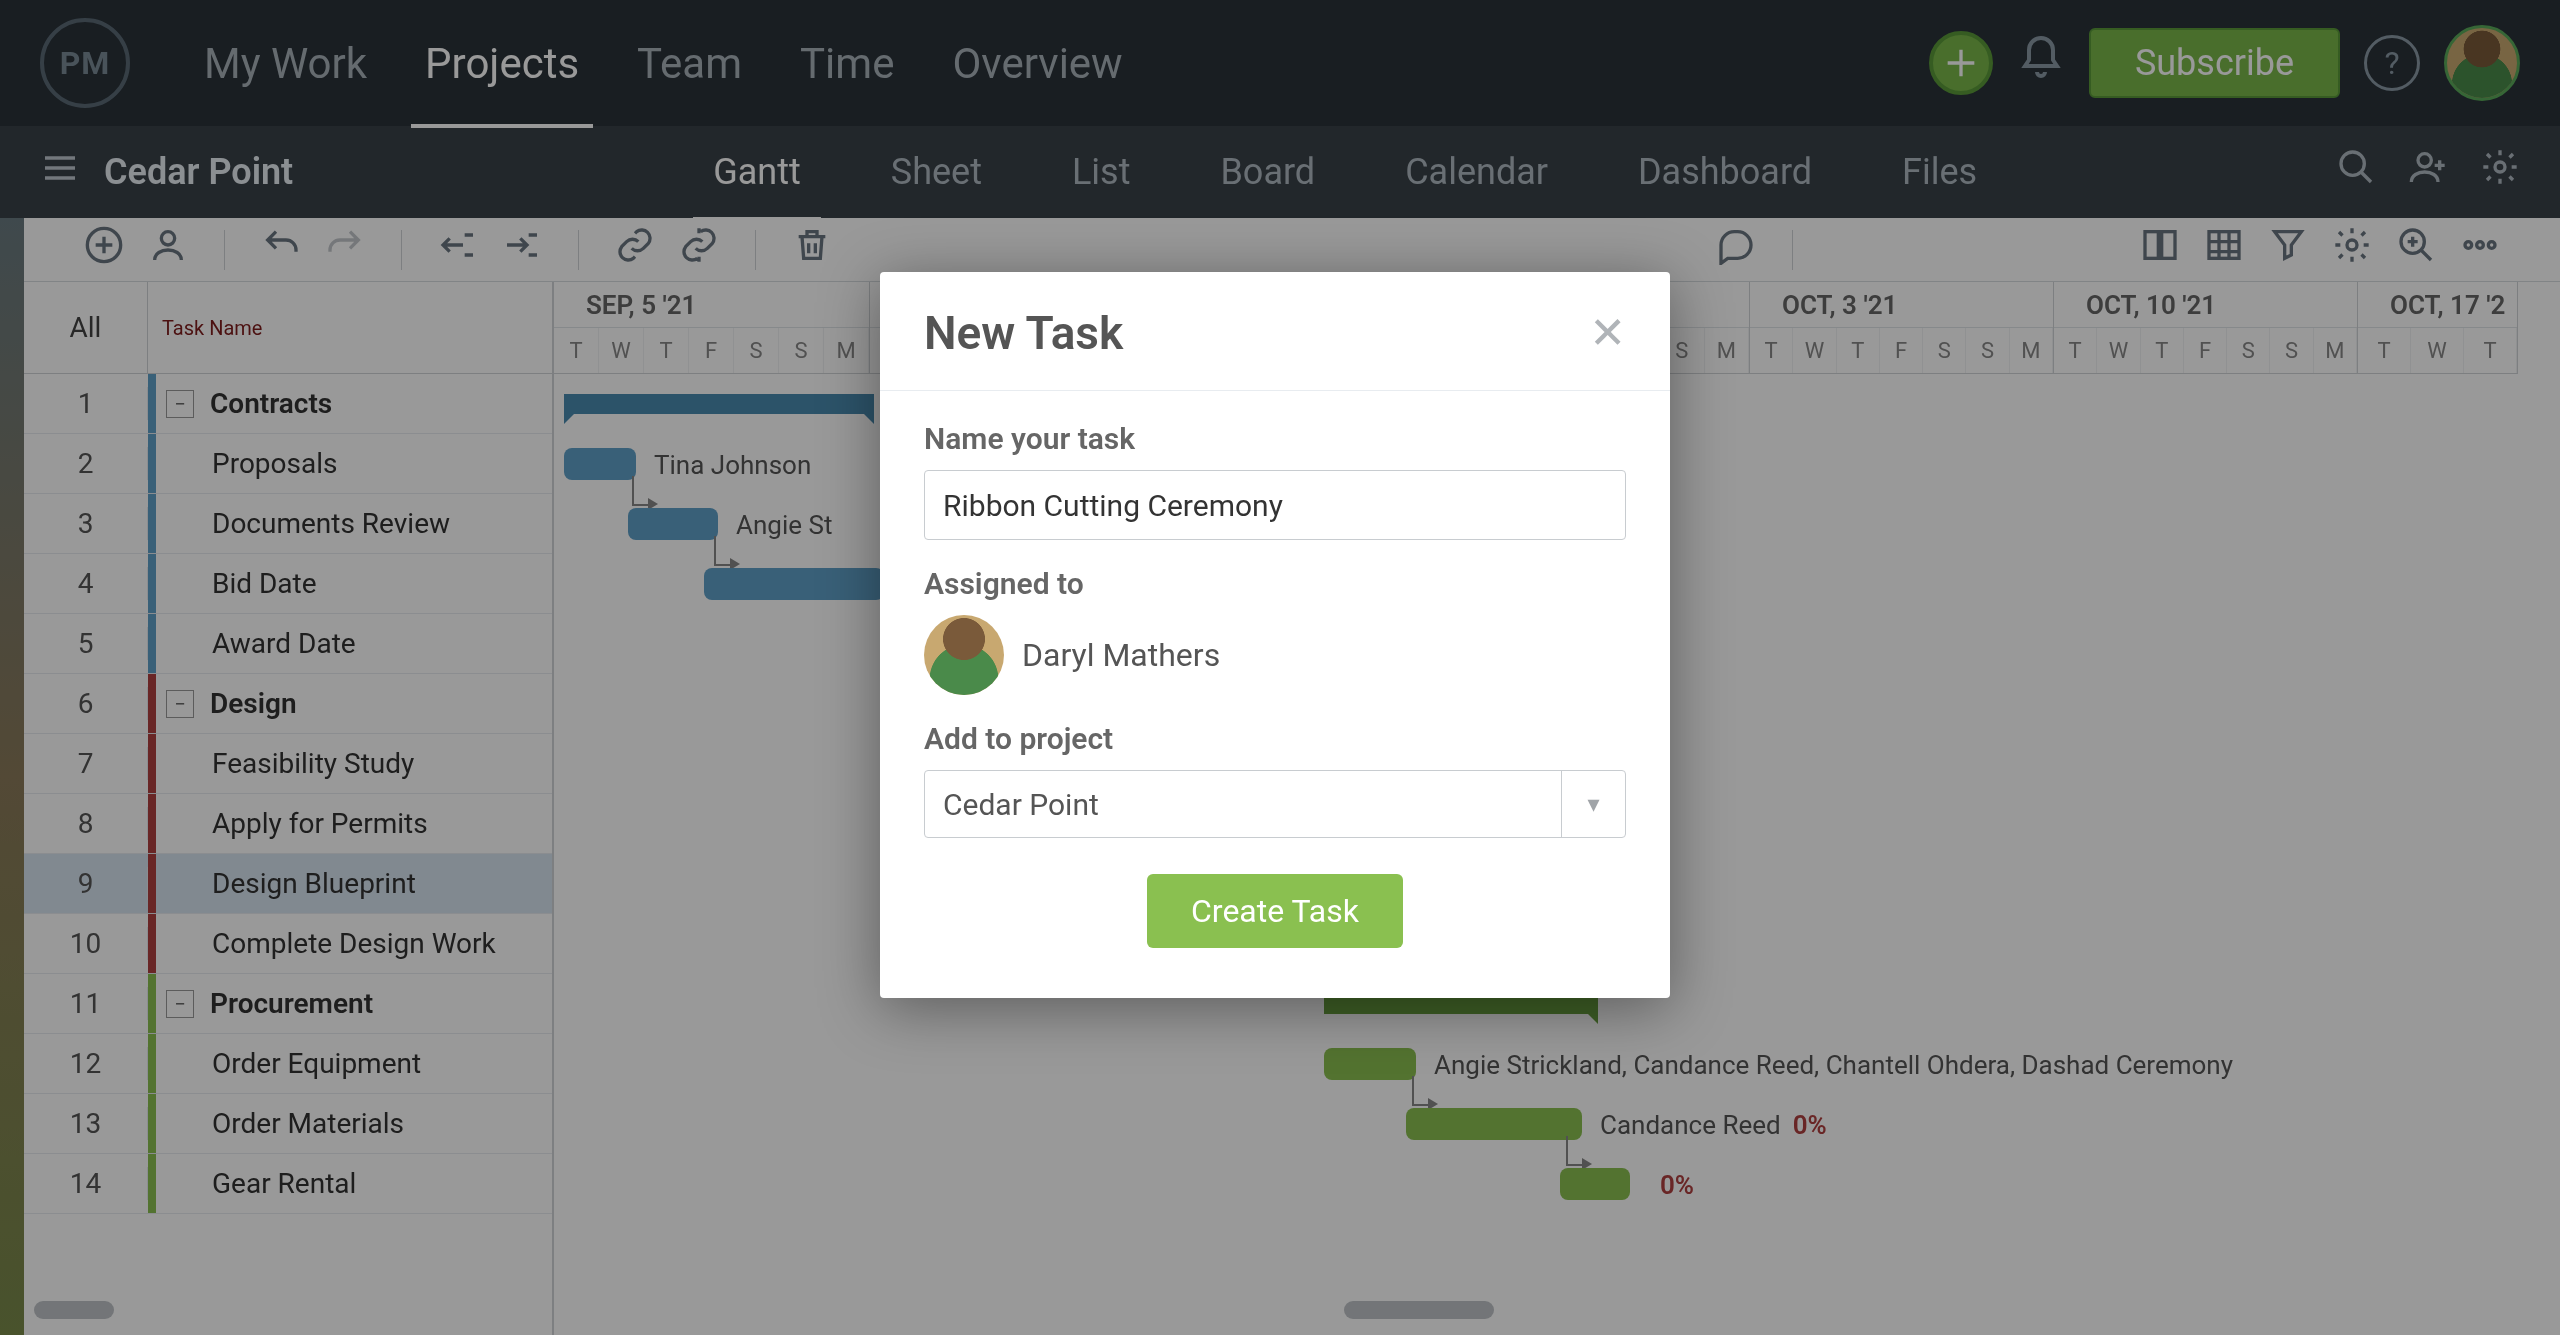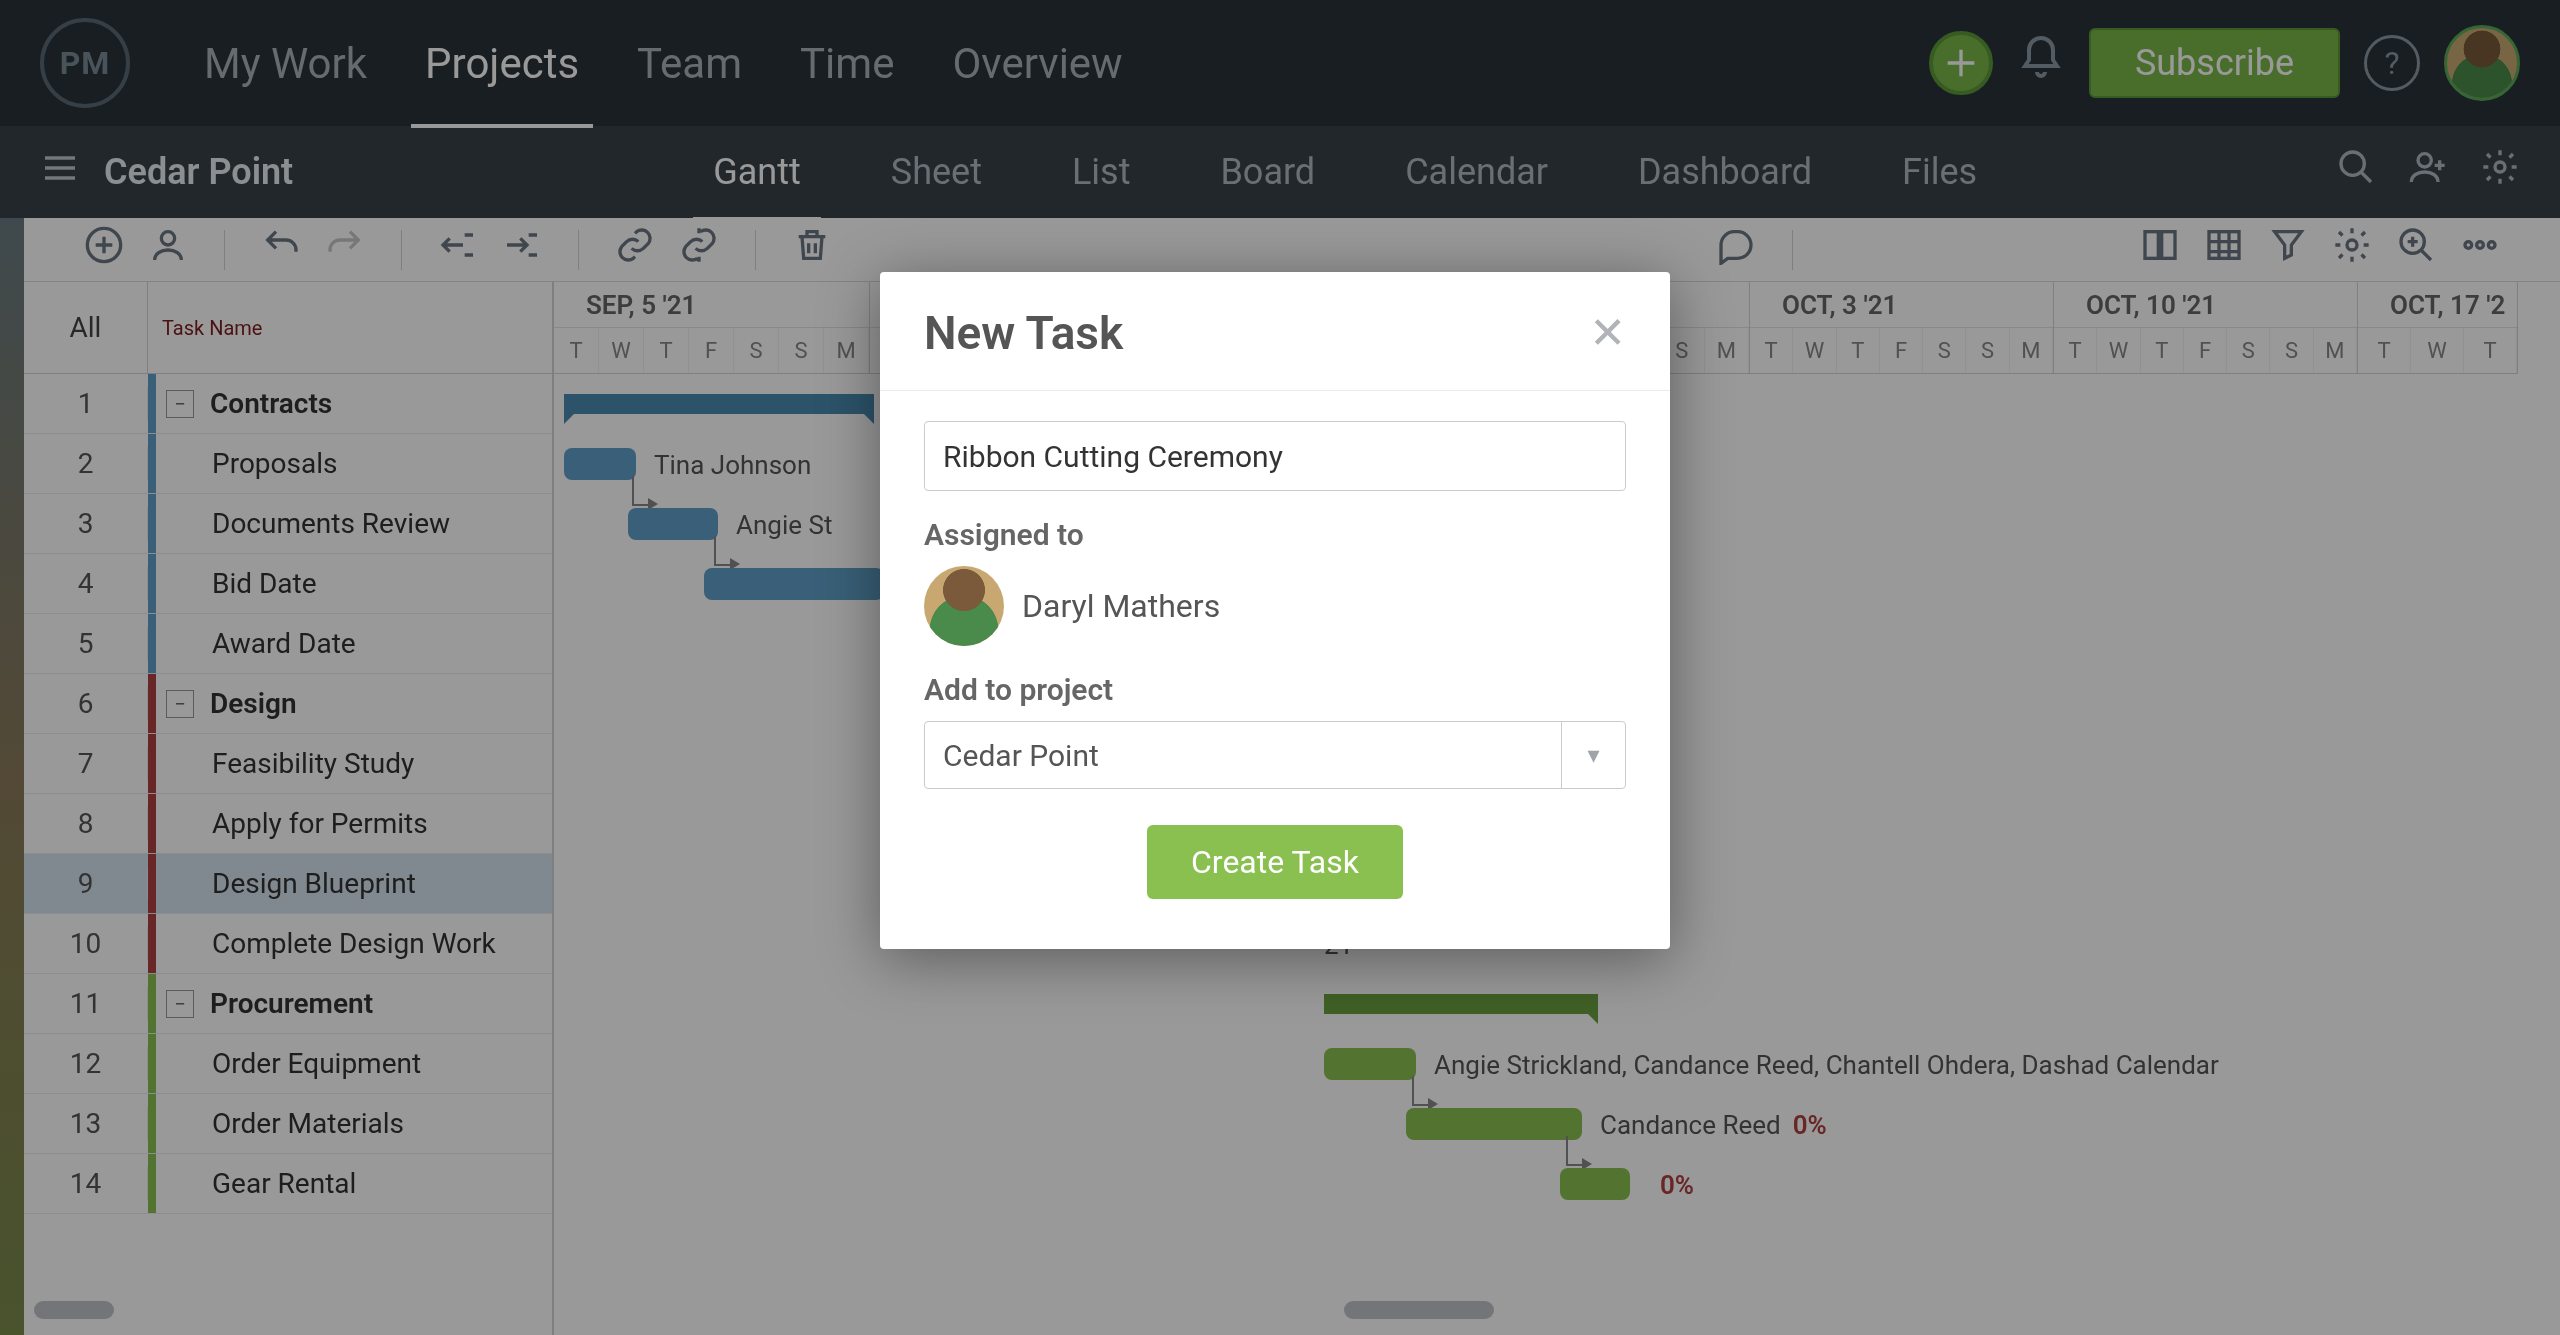--- a/index.html
+++ b/index.html
@@ -439,21 +439,21 @@
             <div style="position: absolute; left: 770px; top: 16px; font-size: 26px; color: rgb(85, 85, 85);">land<span class="gbar-pct">64%</span></div>
           </div>
           <div class="gantt-row">
             <div style="position: absolute; left: 770px; top: 16px; font-size: 26px; color: rgb(85, 85, 85);">21</div>
           </div>
           <div class="gantt-row">
             <div class="gbar summary-green" style="left: 770px; width: 274px;"></div>
           </div>
           <div class="gantt-row">
             <div class="gbar green" style="left: 770px; width: 92px;">
-              <div class="gbar-label">Angie Strickland, Candance Reed, Chantell Ohdera, Dashad Calendar</div>
+              <div class="gbar-label">Angie Strickland, Candance Reed, Chantell Ohdera, Dashad Ceremony</div>
             </div>
             <div class="link-arrow" style="left: 858px; top: 42px;"></div>
           </div>
           <div class="gantt-row">
             <div class="gbar green" style="left: 852px; width: 176px;">
               <div class="gbar-label">Candance Reed<span class="gbar-pct">0%</span></div>
             </div>
             <div class="link-arrow" style="left: 1012px; top: 42px;"></div>
           </div>
           <div class="gantt-row">
@@ -468,20 +468,21 @@
   </div>
 </div>
 
 <div class="overlay"></div>
 <div class="modal">
   <div class="modal-header">
     <div class="modal-title">New Task</div>
     <div class="modal-close">✕</div>
   </div>
   <div class="modal-body">
+    <div class="field-label">Name your task</div>
     <input class="text-input" value="Ribbon Cutting Ceremony" style="">
     <div class="field-label">Assigned to</div>
     <div class="assignee-row">
       <div class="assignee-avatar">
           <div class="avatar-face"></div>
         </div>
       <div class="assignee-name">Daryl Mathers</div>
     </div>
     <div class="field-label">Add to project</div>
     <div class="select-wrap">

